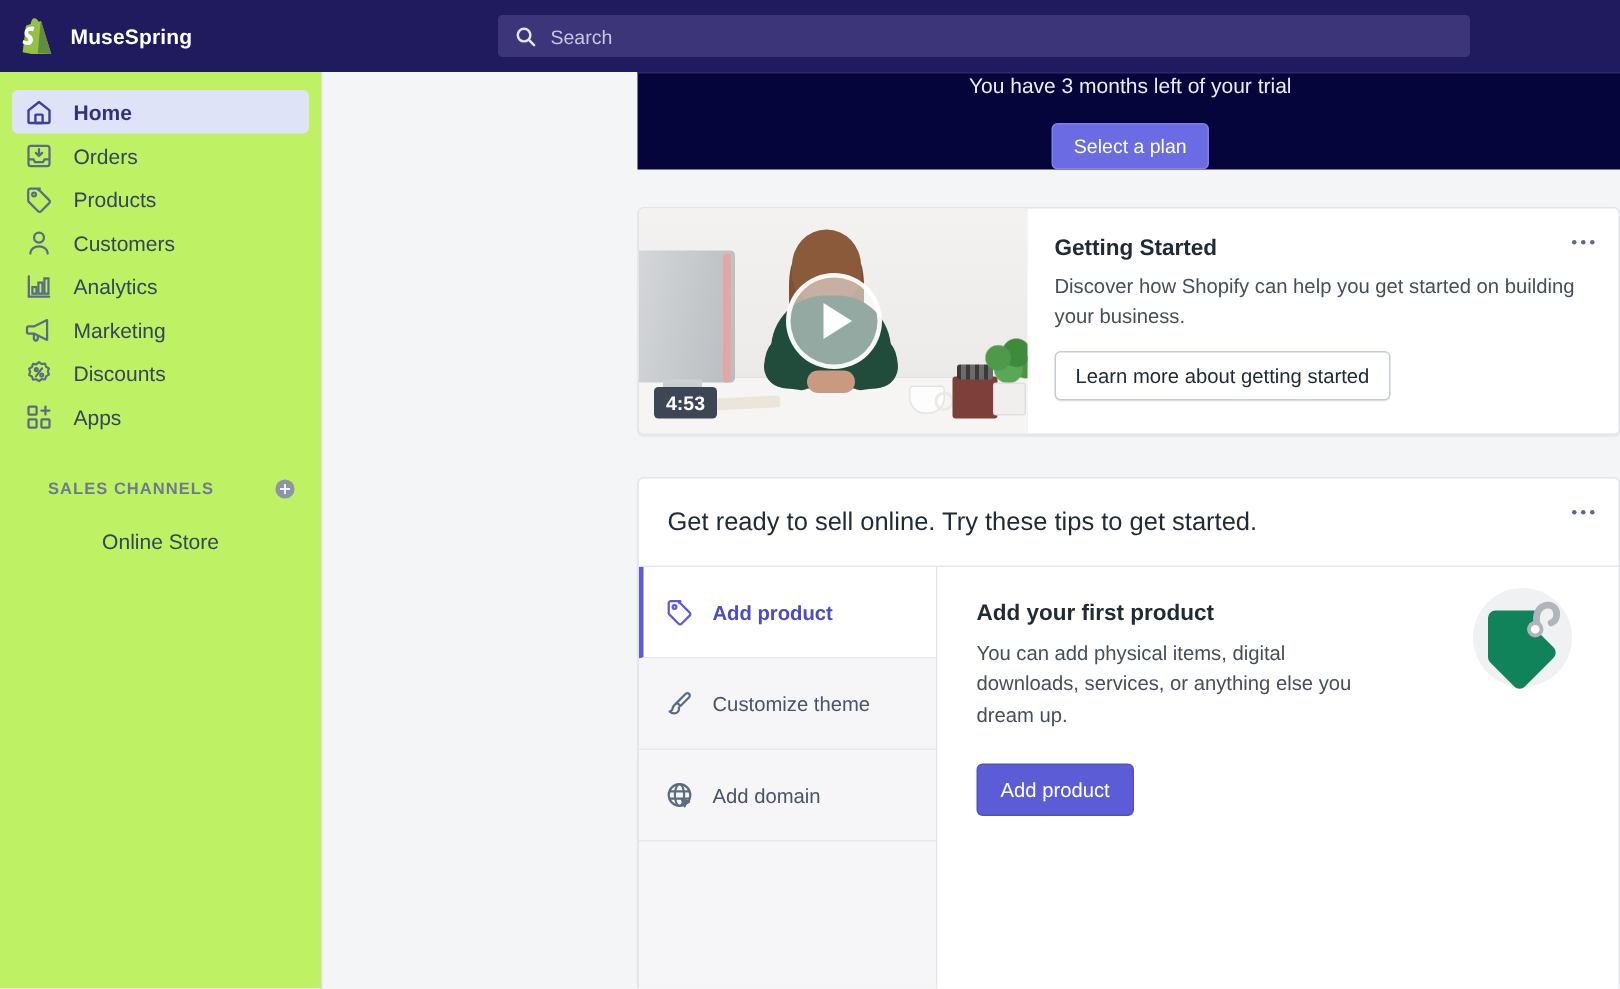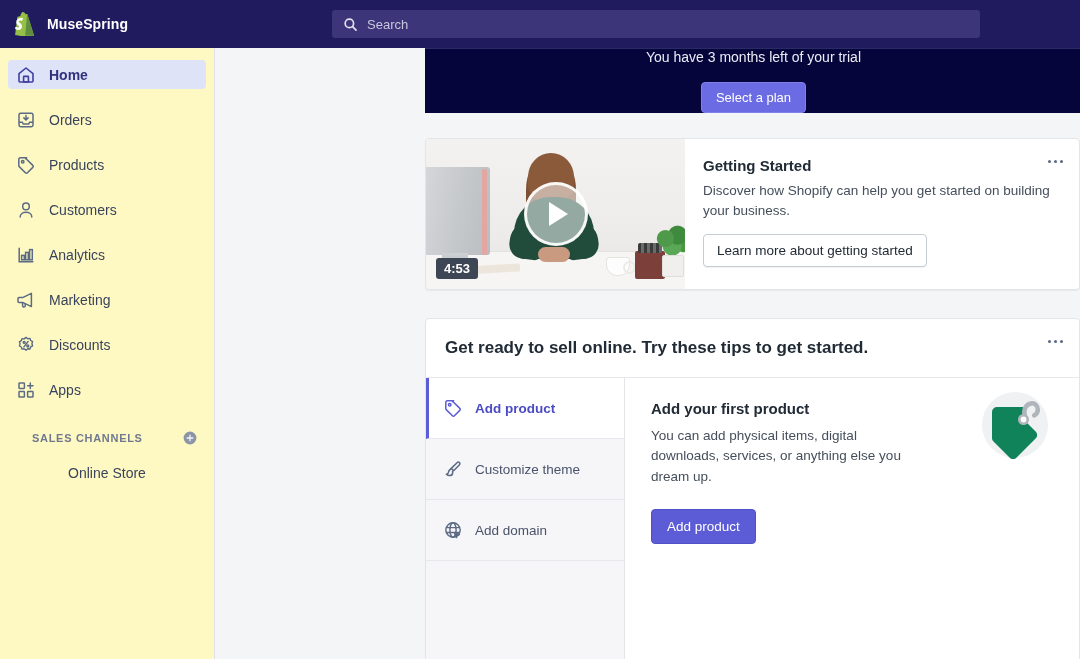--- a/index.html
+++ b/index.html
@@ -26,30 +26,30 @@
     background: #3c3579; border-radius: 3px;
     display: flex; align-items: center; gap: 9px; padding: 0 11px;
     cursor: text;
   }
   .search-ico { width: 15px; height: 15px; flex: none; }
   .search-ph { color: #c9c7de; font-size: 13px; }
 
   
   .sidebar {
     position: absolute; top: 48px; left: 0; width: 215px; height: 611px;
-    background: #fef9c3; border-right: 1px solid #dfe3e8;
+    background: #bef264; border-right: 1px solid #dfe3e8;
     padding-top: 12px;
   }
   .nav-item {
     display: flex; align-items: center; gap: 13px;
     height: 29px; margin: 0 8px; padding-left: 8px;
     border-radius: 4px; cursor: pointer;
     color: #39435c; font-size: 14px;
   }
-  .nav-item + .nav-item { margin-top: 16px; }
+  .nav-item + .nav-item { margin-top: 0; }
   .nav-list { display: flex; flex-direction: column; gap: 0px; }
   .nav-item .nav-ico { width: 20px; height: 20px; flex: none; display: block; color: #5c6b84; }
   .nav-item.active { background: #dfe3f7; color: #31317e; font-weight: bold; }
   .nav-item.active .nav-ico { color: #3f3fa0; }
   .nav-label { white-space: nowrap; }
 
   .section-head {
     display: flex; align-items: center; justify-content: space-between;
     margin: 26px 16px 6px 16px;
   }
@@ -171,21 +171,21 @@
     display: flex; align-items: center; justify-content: center; gap: 3px;
   }
   .kebab i { width: 3px; height: 3px; border-radius: 50%; background: #5c6b84; display: block; }
 
   
   #tips-card { left: 210px; top: 270px; width: 655px; height: 400px; overflow: hidden; }
   .tips-head {
     height: 59px; display: flex; align-items: center; padding: 0 16px 0 19px;
     border-bottom: 1px solid #e6e8eb; position: relative;
   }
-  .tips-title { font-size: 17px; color: #212b36; flex: 1; font-weight: bold; }
+  .tips-title { font-size: 17px; color: #212b36; flex: 1; }
   .tips-body { display: flex; height: 341px; }
   .tabs-col { width: 199px; flex: none; background: #f6f6f8; border-right: 1px solid #e3e5e8; }
   .tab {
     display: flex; align-items: center; gap: 12px;
     height: 61px; padding-left: 17px; cursor: pointer;
     border-bottom: 1px solid #e6e8eb; font-size: 13.5px; color: #49536a;
     background: #f6f6f8; position: relative;
   }
   .tab .tab-ico { width: 20px; height: 20px; flex: none; color: #5c6b84; display: block; }
   .tab.active {

